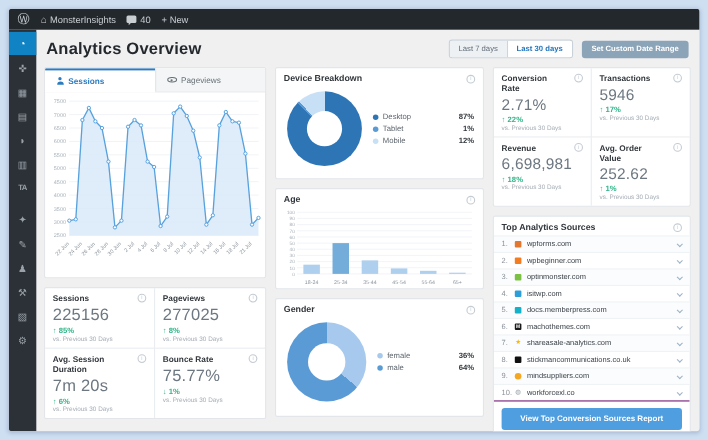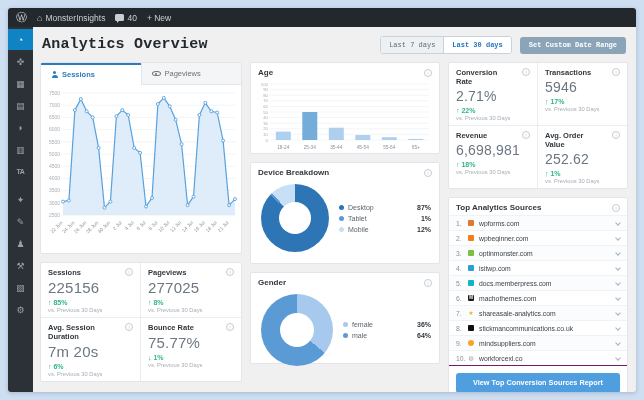--- a/index.html
+++ b/index.html
@@ -22,21 +22,21 @@
   .mainrow { flex:1; display:flex; min-height:0; }
   .sidebar { width:25px; background:#2b3137; display:flex; flex-direction:column; align-items:center;
              padding-top:2px; gap:1px; flex:0 0 auto; }
   .side-item { width:25px; height:21px; display:flex; align-items:center; justify-content:center;
                color:#9aa1a8; font-size:9px; cursor:pointer; }
   .side-item.active { background:#0f83c3; color:#fff; }
   .side-item.ta { font-size:7px; font-weight:bold; letter-spacing:-0.5px; }
   .side-item.gap-top { margin-top:6px; }
 
   .content { flex:1; padding:5px 8px 0 7px; min-width:0; }
-  .page-head { display:flex; align-items:flex-start; justify-content:space-between; padding:4px 2px 8px 2px;font-family:Liberation Mono, monospace; }
+  .page-head { display:flex; align-items:flex-start; justify-content:space-between; padding:4px 2px 8px 2px; }
   h1.page-title { font-size:15px; font-weight:bold; color:#23282d; letter-spacing:.2px; }
   .head-actions { display:flex; align-items:center; gap:8px; }
   .btn-group { display:flex; border:1px solid #c9d2da; border-radius:3px; overflow:hidden; background:#fff; }
   .btn-group button { border:none; font-family:inherit; font-size:7px; padding:4px 8px; cursor:pointer; }
   .btn-7 { background:#eef1f4; color:#5f6b76; border-right:1px solid #c9d2da !important; }
   .btn-30 { background:#fff; color:#2376bd; font-weight:bold; }
   .btn-custom { border:none; font-family:inherit; font-size:7px; font-weight:bold; color:#fff;
                 background:#8ba4b8; padding:4.5px 9px; border-radius:3px; cursor:pointer; }
 
   
@@ -282,20 +282,47 @@
                     <span class="info"></span>
                   </div>
                 <div class="stat-value">75.77%</div>
                 <div class="stat-delta">↓ 1%</div>
                 <div class="stat-note">vs. Previous 30 Days</div>
               </div>
             </div>
           </div>
 
           <div class="col-mid">
+            <div class="panel" style="height:102px">
+              <div class="panel-head">
+                <span class="panel-title">Device Breakdown</span>
+                <span class="info"></span>
+              </div>
+              <div class="donut-body">
+                <div id="device-donut" class="donut donut-device" style="background: conic-gradient(rgb(46, 117, 181) 0deg, rgb(46, 117, 181) 313.2deg, rgb(91, 155, 213) 313.2deg, rgb(91, 155, 213) 316.8deg, rgb(199, 224, 246) 316.8deg, rgb(199, 224, 246) 360deg);"></div>
+                <div class="legend">
+                  <div class="legend-row">
+                      <span class="dot" style="background: rgb(46, 117, 181);"></span>
+                      <span class="legend-label">Desktop</span>
+                      <span class="legend-val">87%</span>
+                    </div>
+                  <div class="legend-row">
+                      <span class="dot" style="background: rgb(91, 155, 213);"></span>
+                      <span class="legend-label">Tablet</span>
+                      <span class="legend-val">1%</span>
+                    </div>
+                  <div class="legend-row">
+                      <span class="dot" style="background: rgb(199, 224, 246);"></span>
+                      <span class="legend-label">Mobile</span>
+                      <span class="legend-val">12%</span>
+                    </div>
+                </div>
+              </div>
+            </div>
+
             <div class="panel age-panel" style="height:92px">
               <div class="panel-head">
                 <span class="panel-title">Age</span>
                 <span class="info"></span>
               </div>
               <div id="age-chart" class="chart-wrap"><svg viewBox="0 0 176 76" width="100%">
                     <line x1="13" y1="60.0" x2="172" y2="60.0" stroke="#eef1f5" stroke-width="0.7"></line>
                     <text x="11" y="61.6" font-size="4.3" fill="#a6afb8" text-anchor="end">0</text>
                     <line x1="13" y1="54.4" x2="172" y2="54.4" stroke="#eef1f5" stroke-width="0.7"></line>
                     <text x="11" y="56" font-size="4.3" fill="#a6afb8" text-anchor="end">10</text>
@@ -325,48 +352,21 @@
                     <rect x="151.3" y="58.9" width="15" height="1.1" fill="#aecfee"></rect>
                     <text x="26.3" y="69" font-size="4.8" fill="#8b949c" text-anchor="middle">18-24</text>
                     <text x="52.8" y="69" font-size="4.8" fill="#8b949c" text-anchor="middle">25-34</text>
                     <text x="79.3" y="69" font-size="4.8" fill="#8b949c" text-anchor="middle">35-44</text>
                     <text x="105.8" y="69" font-size="4.8" fill="#8b949c" text-anchor="middle">45-54</text>
                     <text x="132.3" y="69" font-size="4.8" fill="#8b949c" text-anchor="middle">55-64</text>
                     <text x="158.8" y="69" font-size="4.8" fill="#8b949c" text-anchor="middle">65+</text>
                   </svg></div>
             </div>
 
-            <div class="panel" style="height:102px">
-              <div class="panel-head">
-                <span class="panel-title">Device Breakdown</span>
-                <span class="info"></span>
-              </div>
-              <div class="donut-body">
-                <div id="device-donut" class="donut donut-device" style="background: conic-gradient(rgb(46, 117, 181) 0deg, rgb(46, 117, 181) 313.2deg, rgb(91, 155, 213) 313.2deg, rgb(91, 155, 213) 316.8deg, rgb(199, 224, 246) 316.8deg, rgb(199, 224, 246) 360deg);"></div>
-                <div class="legend">
-                  <div class="legend-row">
-                      <span class="dot" style="background: rgb(46, 117, 181);"></span>
-                      <span class="legend-label">Desktop</span>
-                      <span class="legend-val">87%</span>
-                    </div>
-                  <div class="legend-row">
-                      <span class="dot" style="background: rgb(91, 155, 213);"></span>
-                      <span class="legend-label">Tablet</span>
-                      <span class="legend-val">1%</span>
-                    </div>
-                  <div class="legend-row">
-                      <span class="dot" style="background: rgb(199, 224, 246);"></span>
-                      <span class="legend-label">Mobile</span>
-                      <span class="legend-val">12%</span>
-                    </div>
-                </div>
-              </div>
-            </div>
-
-            <div class="panel" style="height:92px">
+            <div class="panel" style="height:108px">
               <div class="panel-head">
                 <span class="panel-title">Gender</span>
                 <span class="info"></span>
               </div>
               <div class="donut-body">
                 <div id="gender-donut" class="donut donut-gender" style="background: conic-gradient(rgb(166, 201, 237) 0deg, rgb(166, 201, 237) 129.6deg, rgb(91, 155, 213) 129.6deg, rgb(91, 155, 213) 360deg);"></div>
                 <div class="legend">
                   <div class="legend-row">
                       <span class="dot" style="background: rgb(166, 201, 237);"></span>
                       <span class="legend-label">female</span>

